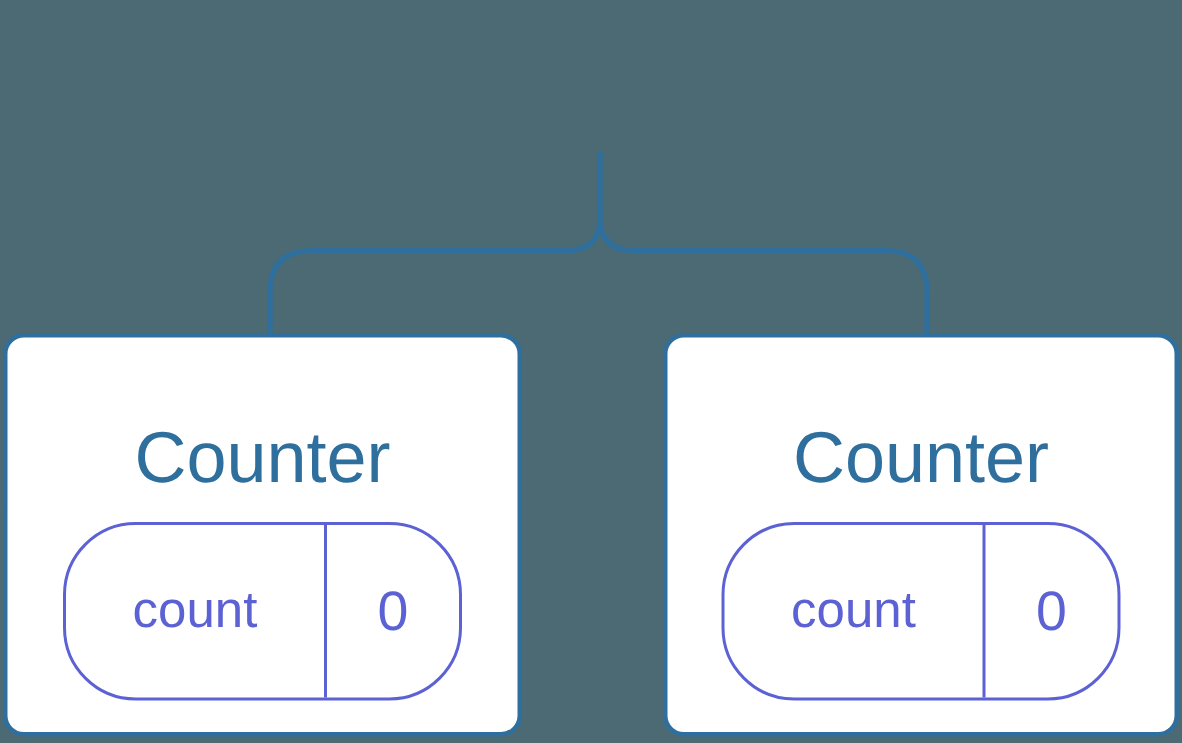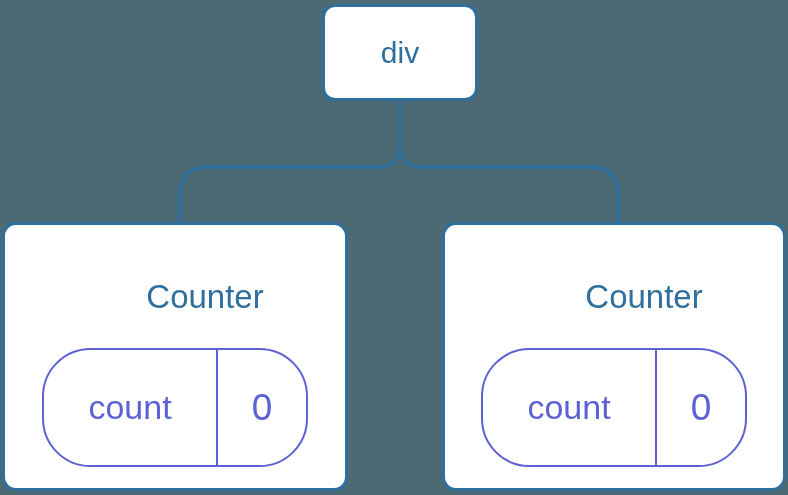--- a/index.html
+++ b/index.html
@@ -62,24 +62,23 @@
   }
   .component-card.left  { left: 2px;   width: 346px; }
   .component-card.right { left: 442px; width: 344px; }
   .card-title {
     position: absolute;
     top: 52px;
     left: 0;
     width: 100%;
     text-align: center;
     color: var(--node-blue);
-    font-size: 33px;
+    font-size: 48px;
     font-weight: 500;
     line-height: 1.2;
-    margin-left: 30px;
   }
   .state-pill {
     position: absolute;
     top: 123px;
     left: 50%;
     transform: translateX(-50%);
     width: 266px;
     height: 119px;
     border: 2px solid var(--state-purple);
     border-radius: 48.5px;
@@ -108,23 +107,20 @@
 </head>
 <body>
 
 <div class="stage">
 
   <svg class="connector" viewBox="0 0 788 495" aria-hidden="true">
     <path d="M400,101 L400,145 Q400,167 378,167 L208,167 Q180,167 180,195 L180,226"></path>
     <path d="M400,145 Q400,167 422,167 L590,167 Q618,167 618,195 L618,226"></path>
   </svg>
 
-  <div class="root-node">
-    <span class="node-label">div</span>
-  </div>
 
   <div class="component-card left">
     <div class="card-title">Counter</div>
     <div class="state-pill">
       <div class="state-key">count</div>
       <div class="state-value">0</div>
     </div>
   </div>
 
   <div class="component-card right">

